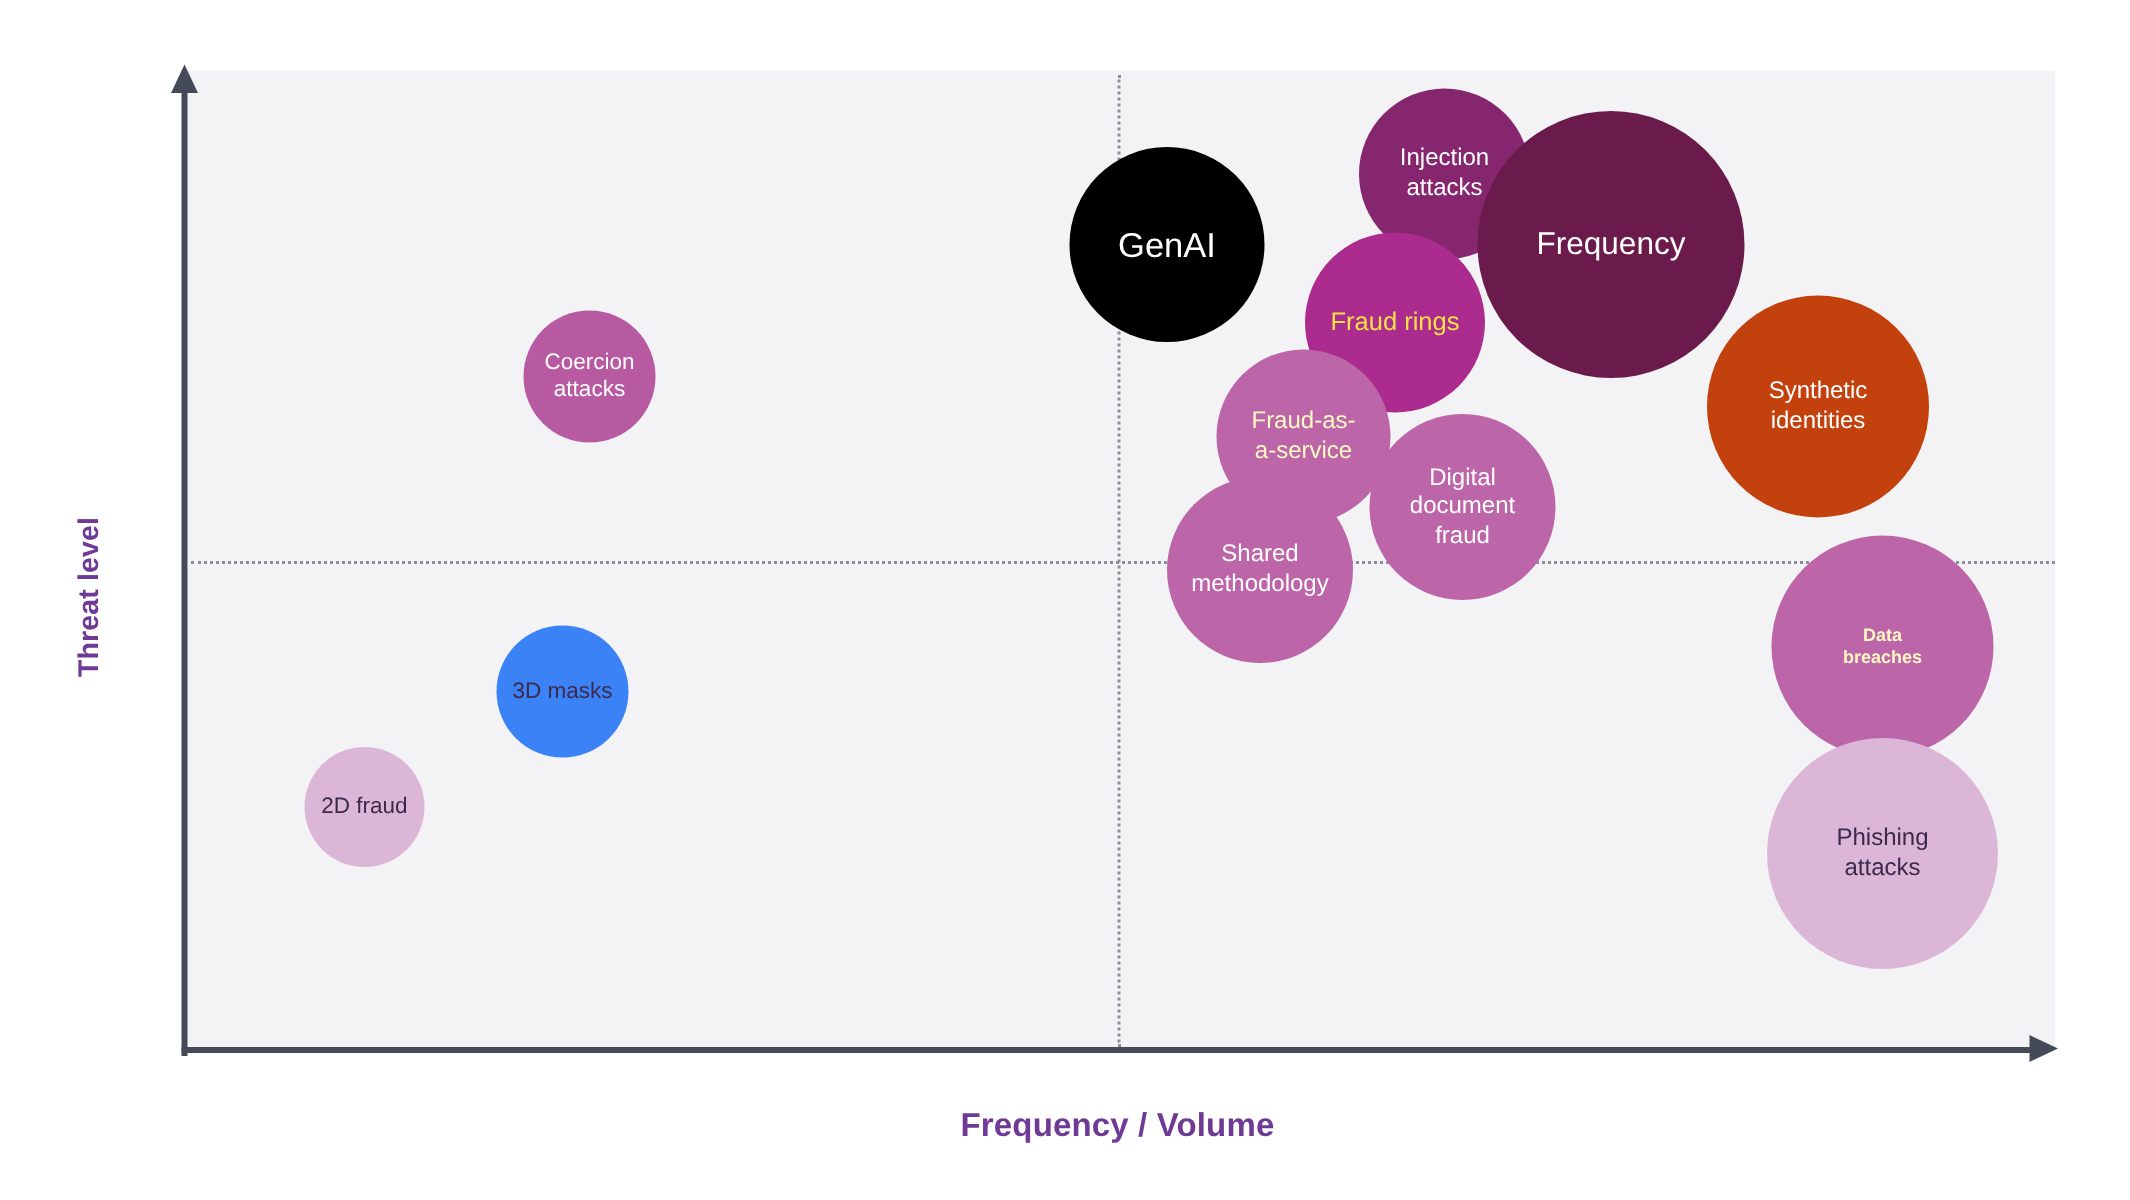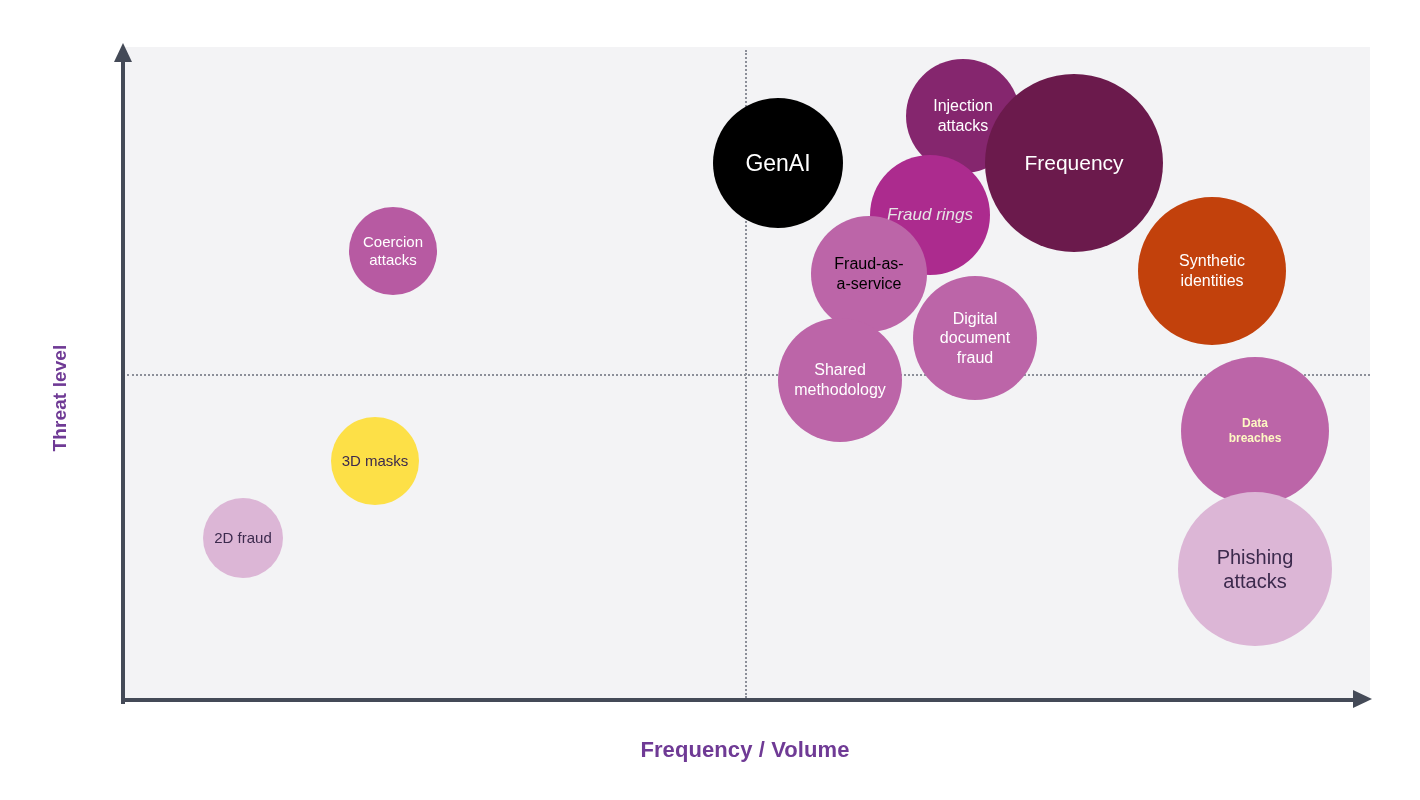--- a/index.html
+++ b/index.html
@@ -146,60 +146,60 @@
   <div class="axis-title axis-title-y">
     <span>Threat level</span>
   </div>
 
   <div class="axis-title axis-title-x">Frequency / Volume</div>
 
   <div id="bubble-layer">
       <div class="bubble" style="left: 203px; top: 498px; width: 80px; height: 80px; background: rgb(220, 182, 214); color: rgb(60, 42, 77); font-size: 15px;">
         <span class="bubble-label">2D fraud</span>
       </div>
-      <div class="bubble" style="left: 331px; top: 417px; width: 88px; height: 88px; background: #fde047; color: rgb(60, 42, 77); font-size: 15px;">
+      <div class="bubble" style="left: 331px; top: 417px; width: 88px; height: 88px; background: #3b82f6; color: rgb(60, 42, 77); font-size: 15px;">
         <span class="bubble-label">3D masks</span>
       </div>
       <div class="bubble" style="left: 349px; top: 207px; width: 88px; height: 88px; background: rgb(183, 90, 162); color: rgb(255, 255, 255); font-size: 15px; align-items: center;">
         <span class="bubble-label">Coercion
 attacks</span>
       </div>
       <div class="bubble" style="left: 713px; top: 98px; width: 130px; height: 130px; background: #000000; color: rgb(255, 255, 255); font-size: 23px;">
         <span class="bubble-label">GenAI</span>
       </div>
       <div class="bubble" style="left: 906px; top: 59px; width: 114px; height: 114px; background: rgb(133, 38, 110); color: rgb(255, 255, 255); font-size: 16px;">
         <span class="bubble-label">Injection
 attacks</span>
       </div>
       <div class="bubble" style="left: 985px; top: 74px; width: 178px; height: 178px; background: rgb(107, 26, 76); color: rgb(255, 255, 255); font-size: 21px;">
         <span class="bubble-label">Frequency</span>
       </div>
-      <div class="bubble" style="left: 870px; top: 155px; width: 120px; height: 120px; background: rgb(172, 43, 142); color: #e5e5e5; font-size: 17px; font-style: italic;">
+      <div class="bubble" style="left: 870px; top: 155px; width: 120px; height: 120px; background: rgb(172, 43, 142); color: #fde047; font-size: 17px;">
         <span class="bubble-label">Fraud rings</span>
       </div>
       <div class="bubble" style="left: 1138px; top: 197px; width: 148px; height: 148px; background: #c2410c; color: rgb(255, 255, 255); font-size: 16px;">
         <span class="bubble-label">Synthetic
 identities</span>
       </div>
-      <div class="bubble" style="left: 811px; top: 216px; width: 116px; height: 116px; background: rgb(188, 101, 168); color: #000000; font-size: 16px; justify-content: center;">
+      <div class="bubble" style="left: 811px; top: 233px; width: 116px; height: 116px; background: rgb(188, 101, 168); color: #fef9c3; font-size: 16px; justify-content: center;">
         <span class="bubble-label">Fraud-as-
 a-service</span>
       </div>
       <div class="bubble" style="left: 913px; top: 276px; width: 124px; height: 124px; background: rgb(188, 101, 168); color: rgb(255, 255, 255); font-size: 16px;">
         <span class="bubble-label">Digital
 document
 fraud</span>
       </div>
       <div class="bubble" style="left: 778px; top: 318px; width: 124px; height: 124px; background: rgb(188, 101, 168); color: rgb(255, 255, 255); font-size: 16px;">
         <span class="bubble-label">Shared
 methodology</span>
       </div>
       <div class="bubble" style="left: 1181px; top: 357px; width: 148px; height: 148px; background: rgb(188, 101, 168); color: #fef9c3; font-size: 12px; font-weight: bold;">
         <span class="bubble-label">Data
 breaches</span>
       </div>
-      <div class="bubble" style="left: 1178px; top: 492px; width: 154px; height: 154px; background: rgb(220, 182, 214); color: rgb(60, 42, 77); font-size: 20px;">
+      <div class="bubble" style="left: 1178px; top: 492px; width: 154px; height: 154px; background: rgb(220, 182, 214); color: rgb(60, 42, 77); font-size: 16px;">
         <span class="bubble-label">Phishing
 attacks</span>
       </div>
     </div>
 
 </div>
 
 </body></html>

